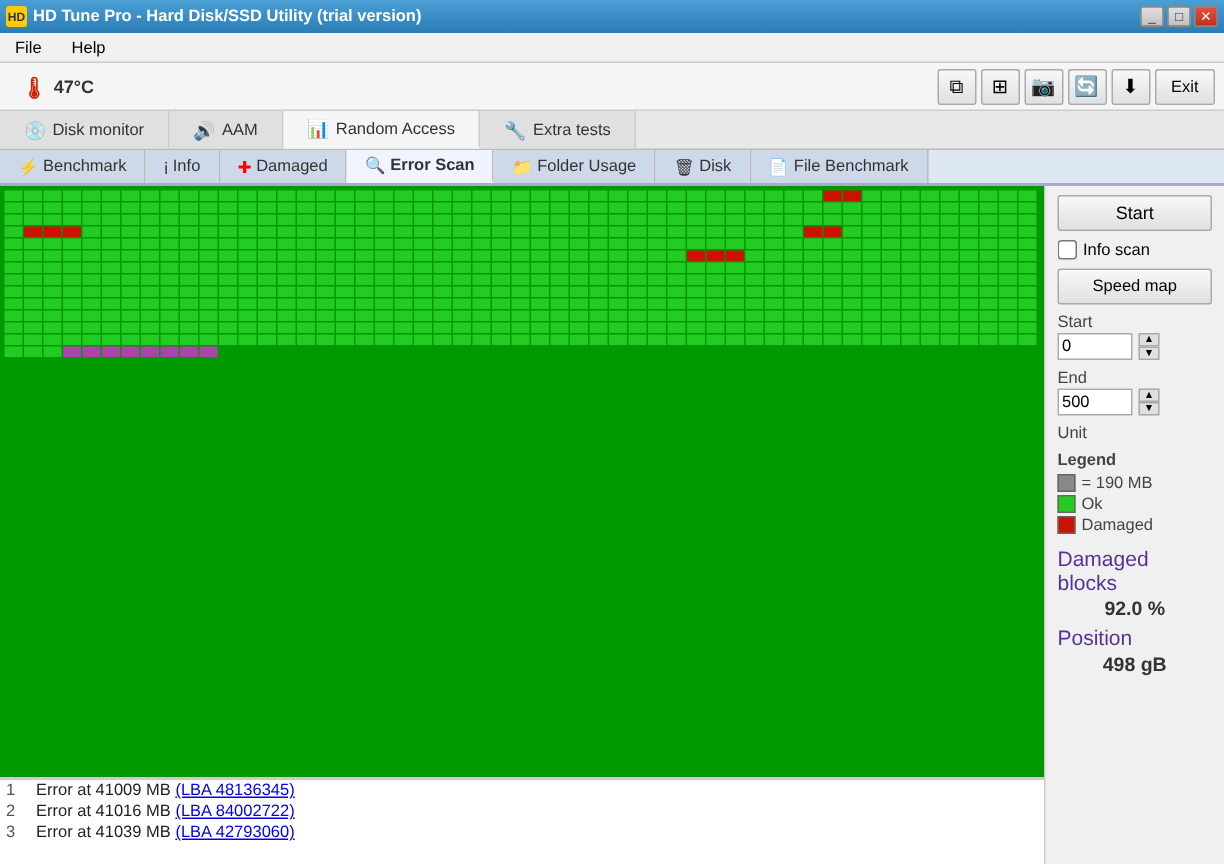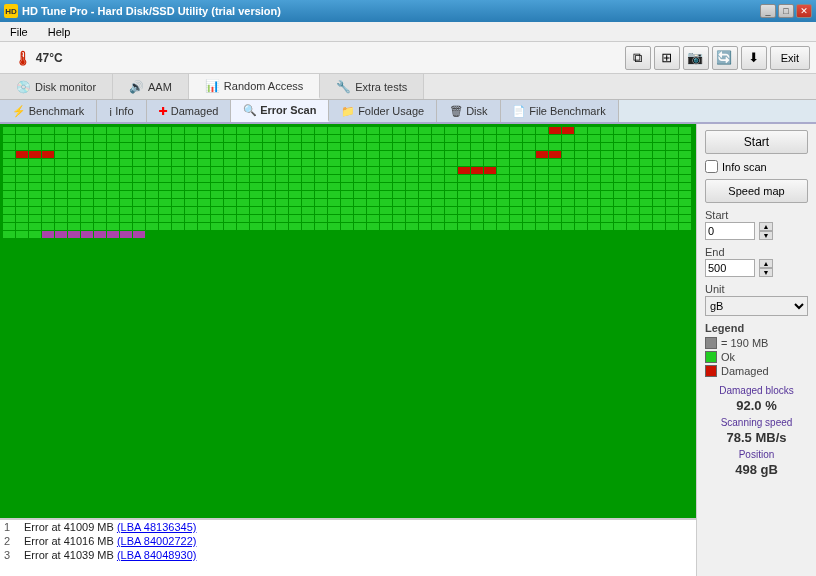--- a/index.html
+++ b/index.html
@@ -176,21 +176,21 @@
     .stat-spinner { display: flex; flex-direction: column; }
     .spin-btn { width: 14px; height: 9px; background: #e0e0e0; border: 1px solid #aaa; font-size: 7px; cursor: pointer; display: flex; align-items: center; justify-content: center; line-height: 1; }
     .unit-select { width: 100%; height: 20px; font-size: 11px; border: 1px solid #aaa; }
 
     .legend-section { font-size: 11px; color: #444; }
     .legend-title { font-weight: bold; margin-bottom: 3px; }
     .legend-item { display: flex; align-items: center; gap: 4px; margin-bottom: 2px; }
     .legend-box { width: 12px; height: 12px; border: 1px solid #666; }
 
     .stats-section { font-size: 11px; }
-    .stats-header { color: #553399; font-size: 10px; margin-bottom: 2px; text-align: center; }
+    .stats-header { color: #553399; font-size: 14px; margin-bottom: 2px; }
     .big-value { font-size: 13px; font-weight: bold; color: #333; text-align: center; }
     .stats-row { margin-bottom: 4px; }
 
     .grid-wrapper {
       flex: 1;
       display: flex;
       flex-direction: column;
       overflow: hidden;
     }
 
@@ -1023,21 +1023,21 @@
             <tr>
               <td class="col-num">1</td>
               <td class="col-msg">Error at 41009 MB <span class="col-lba">(LBA 48136345)</span></td>
             </tr>
             <tr>
               <td class="col-num">2</td>
               <td class="col-msg">Error at 41016 MB <span class="col-lba">(LBA 84002722)</span></td>
             </tr>
             <tr>
               <td class="col-num">3</td>
-              <td class="col-msg">Error at 41039 MB <span class="col-lba">(LBA 84048930)</span></td>
+              <td class="col-msg">Error at 41039 MB <span class="col-lba">(LBA 42793060)</span></td>
             </tr>
           </tbody>
       </table>
     </div>
   </div>
 
   <div class="right-panel">
     <button class="start-btn">Start</button>
 
     <div class="checkbox-row">
@@ -1064,25 +1064,20 @@
         <input class="stat-input" type="text" value="500" style="">
         <div class="stat-spinner">
           <div class="spin-btn">▲</div>
           <div class="spin-btn">▼</div>
         </div>
       </div>
     </div>
 
     <div class="stat-row">
       <div class="stat-label">Unit</div>
-      <select class="unit-select">
-        <option>gB</option>
-        <option>MB</option>
-        <option>LBA</option>
-      </select>
     </div>
 
     <div class="legend-section">
       <div class="legend-title">Legend</div>
       <div class="legend-item">
         <div class="legend-box" style="background:#888;"></div>
         <span>= 190 MB</span>
       </div>
       <div class="legend-item">
         <div class="legend-box" style="background:#22cc22;"></div>
@@ -1093,22 +1088,18 @@
         <span>Damaged</span>
       </div>
     </div>
 
     <div class="stats-section">
       <div class="stats-row">
         <div class="stats-header">Damaged blocks</div>
         <div class="big-value">92.0 %</div>
       </div>
       <div class="stats-row">
-        <div class="stats-header">Scanning speed</div>
-        <div class="big-value">78.5 MB/s</div>
-      </div>
-      <div class="stats-row">
         <div class="stats-header">Position</div>
         <div class="big-value">498 gB</div>
       </div>
     </div>
   </div>
 </div>
 
 </body></html>

